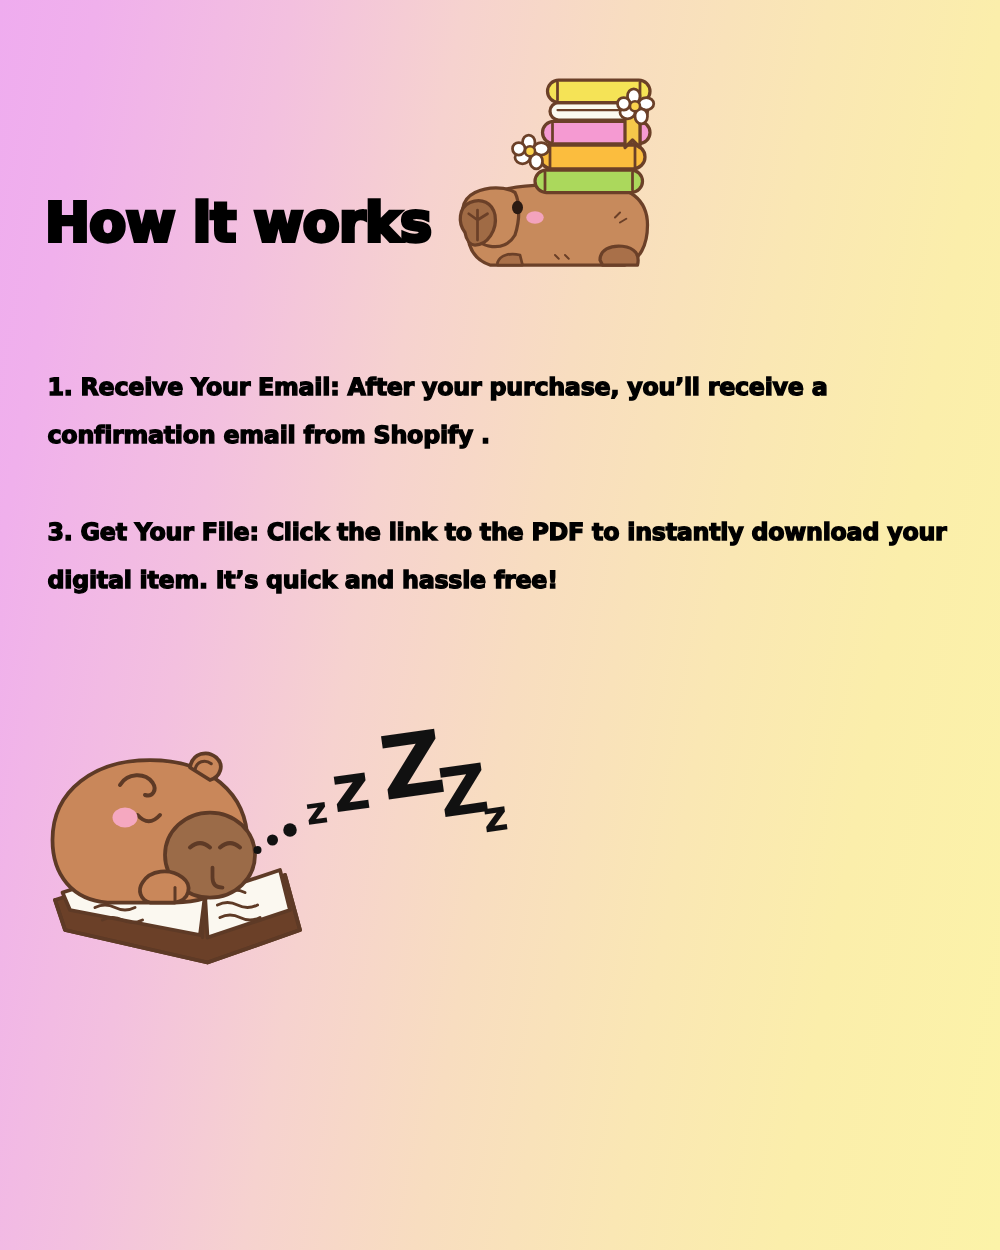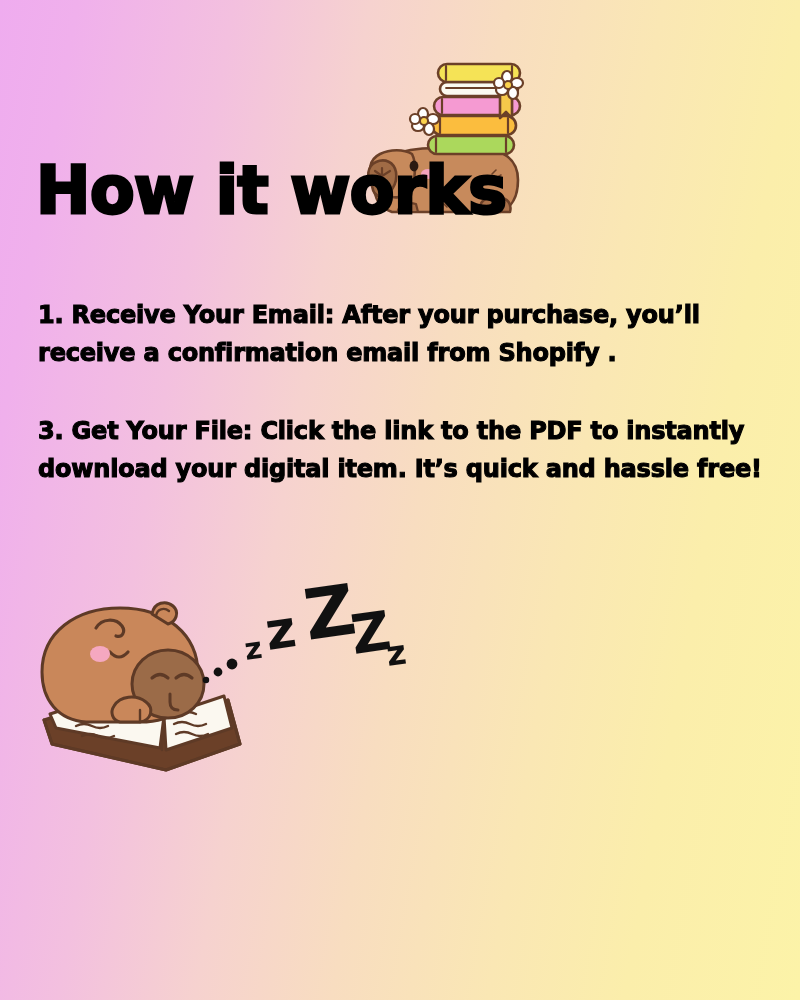--- a/index.html
+++ b/index.html
@@ -30,39 +30,39 @@
     overflow: hidden;
   }
 
   
   .heading {
     position: absolute;
     left: 36px;
     top: 158px;
     font-family: "DejaVu Sans", sans-serif;
     font-weight: 700;
-    font-size: 65px;
+    font-size: 43px;
     line-height: 1;
     letter-spacing: -0.5px;
     color: #000000;
     -webkit-text-stroke: 3px #000000;
     white-space: nowrap;
   }
 
   
   .steps {
     position: absolute;
     left: 38px;
     top: 272px;
     width: 726px;
   }
   .step {
     font-family: "DejaVu Sans", sans-serif;
     font-weight: 700;
-    font-size: 24px;
+    font-size: 19px;
     line-height: 38px;
     color: #000000;
     -webkit-text-stroke: 1.1px #000000;
     letter-spacing: -0.2px;
     margin-bottom: 40px;
   }
   .step:last-child { margin-bottom: 0; }
 
   
   .illo {

